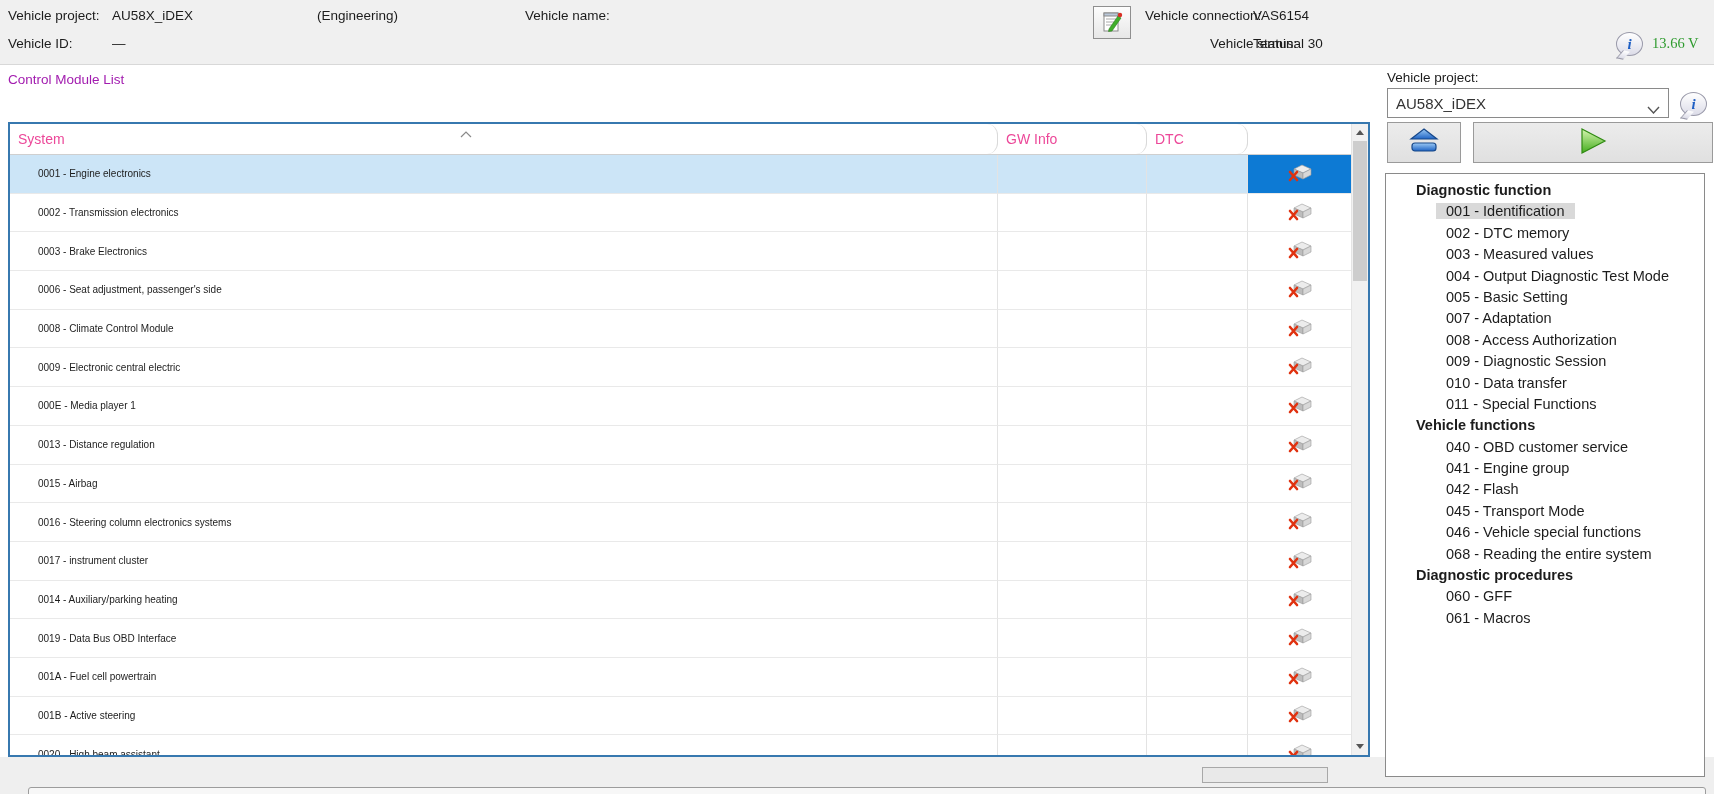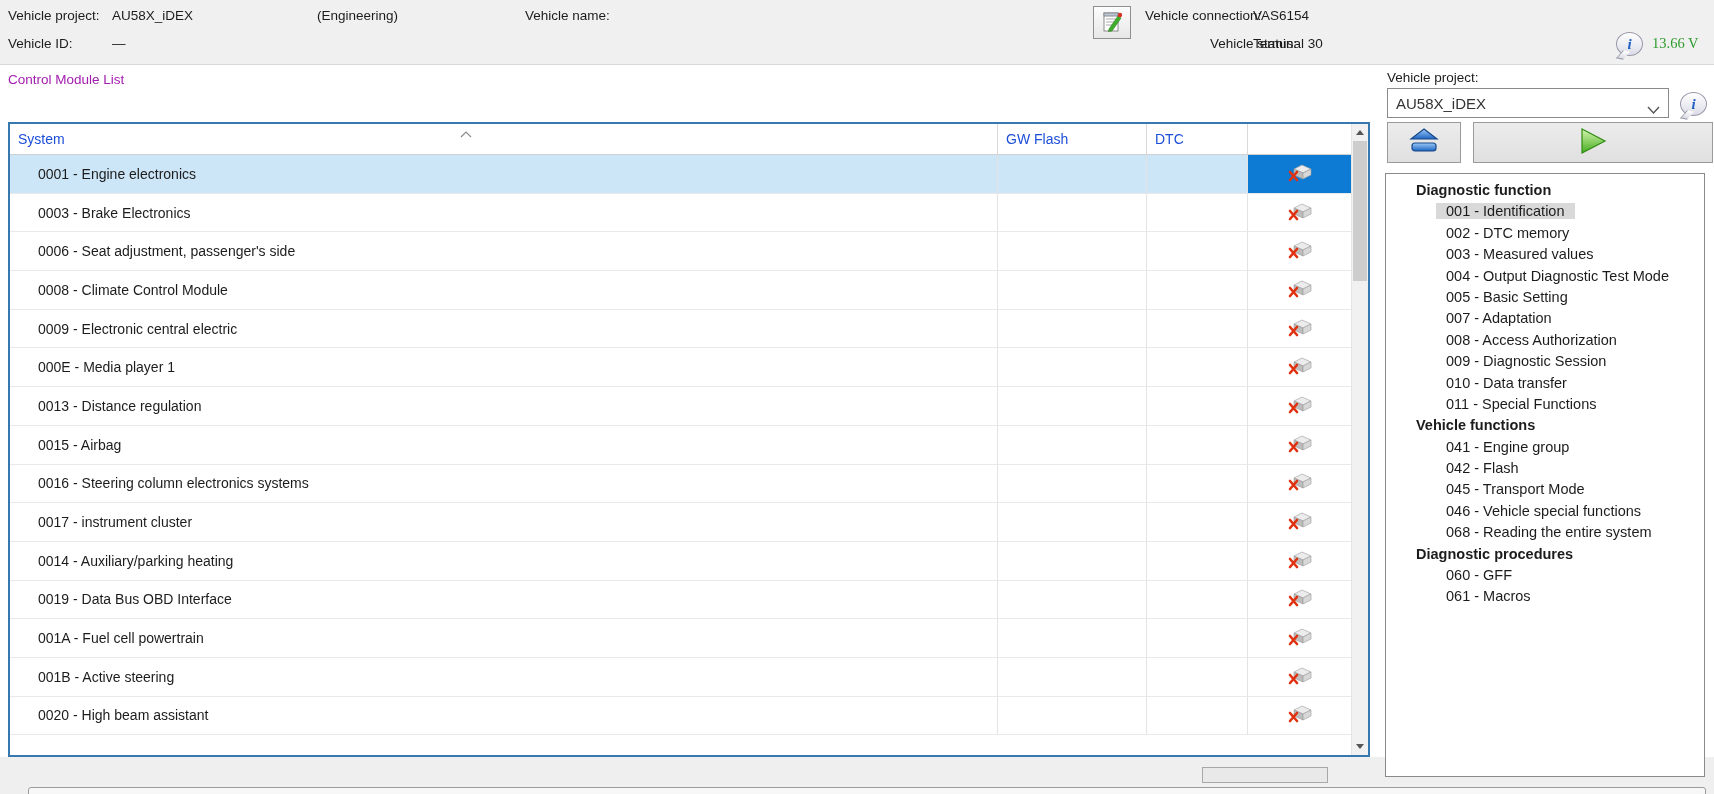--- a/index.html
+++ b/index.html
@@ -30,34 +30,34 @@
                   background:#e9e9e9; border:1px solid #a8a8a8; }
   .bottom-box { position:absolute; left:28px; top:787px; width:1678px; height:12px;
                 background:#f7f7f7; border:1px solid #9c9c9c; border-radius:3px 3px 0 0; }
 
   
   .cml-title { position:absolute; left:8px; top:72px; font-size:13.5px; color:#a21caf; }
   .table { position:absolute; left:8px; top:122px; width:1362px; height:635px;
            border:2px solid #3778af; background:#ffffff; }
   .thead { position:absolute; left:0; top:0; height:31px; width:1341px; display:flex;
            background:#ffffff; border-bottom:1px solid #cfcfcf; }
-  .th { font-size:14px; color:#1d4ed8; padding:7px 0 0 8px; position:relative;
-        border-right:1px solid #d9d9d9; }
+  .th { font-size:14px; color:#ec4899; padding:7px 0 0 8px; position:relative;
+        border-right:1px solid #d9d9d9;border-radius:11px; }
   .th:last-child { border-right:none;margin-top:38px; }
   .th-system { width:988px; }
   .th-gw { width:149px; }
   .th-dtc { width:101px; }
   .th-conn { width:103px; }
   .sort-caret { position:absolute; left:450px; top:1px; }
 
   .tbody { position:absolute; left:0; top:31px; width:1341px; height:600px; overflow:hidden; }
   .trow { display:flex; height:38.7px; background:#ffffff; }
   .td { border-right:1px solid #e3e3e3; border-bottom:1px solid #e9e9e9; height:100%;
         display:flex; align-items:center; }
-  .td-system { width:988px; padding-left:28px; font-size:14px; color:#1c1c1c;text-align:center; }
+  .td-system { width:988px; padding-left:28px; font-size:10px; color:#1c1c1c;text-align:center; }
   .td-gw { width:149px; }
   .td-dtc { width:101px; }
   .td-conn { width:103px; justify-content:center; border-right:none; }
   .trow.selected { background:#cce5f7; }
   .trow.selected .td-conn { background:#0d7ad4; }
 
   .vscroll { position:absolute; right:0; top:0; bottom:0; width:17px; background:#f1f1f1;
              border-left:1px solid #e4e4e4; }
   .scroll-arrow { position:absolute; left:0; width:16px; height:17px; display:flex;
              align-items:center; justify-content:center; cursor:pointer; }
@@ -135,21 +135,21 @@
   <div class="thead">
     <div class="th th-system">
       <span>System</span>
       <span class="sort-caret">
         <svg width="12" height="7" viewBox="0 0 12 7">
             <path d="M1 6 L6 1 L11 6" stroke="#8a8a8a" stroke-width="1.2" fill="none"></path>
           </svg>
       </span>
     </div>
     <div class="th th-gw">
-      <span>GW Flash</span>
+      <span>GW Info</span>
     </div>
     <div class="th th-dtc">
       <span>DTC</span>
     </div>
     <div class="th th-conn">
       <span>Connection</span>
     </div>
   </div>
 
   <div class="tbody" id="tbody">
@@ -164,20 +164,37 @@
         <svg width="27" height="20" viewBox="0 0 27 20">
           <polygon points="8,7 16,3 25,7 17,11" fill="#ececec" stroke="#9a9a9a" stroke-width="0.6"></polygon>
           <polygon points="8,7 17,11 17,17 8,13" fill="#bdbdbd" stroke="#9a9a9a" stroke-width="0.6"></polygon>
           <polygon points="17,11 25,7 25,13 17,17" fill="#d8d8d8" stroke="#9a9a9a" stroke-width="0.6"></polygon>
           <path d="M4 10 L11 18 M11 10 L4 18" stroke="#e03210" stroke-width="2.6" stroke-linecap="round"></path>
         </svg>
       </span>
     </div>
   </div>
 
+  <div class="trow">
+    <div class="td td-system">
+          <span class="sys-text">0002 - Transmission electronics</span>
+        </div>
+    <div class="td td-gw"></div>
+    <div class="td td-dtc"></div>
+    <div class="td td-conn">
+      <span>
+        <svg width="27" height="20" viewBox="0 0 27 20">
+          <polygon points="8,7 16,3 25,7 17,11" fill="#ececec" stroke="#9a9a9a" stroke-width="0.6"></polygon>
+          <polygon points="8,7 17,11 17,17 8,13" fill="#bdbdbd" stroke="#9a9a9a" stroke-width="0.6"></polygon>
+          <polygon points="17,11 25,7 25,13 17,17" fill="#d8d8d8" stroke="#9a9a9a" stroke-width="0.6"></polygon>
+          <path d="M4 10 L11 18 M11 10 L4 18" stroke="#e03210" stroke-width="2.6" stroke-linecap="round"></path>
+        </svg>
+      </span>
+    </div>
+  </div>
 
   <div class="trow">
     <div class="td td-system">
           <span class="sys-text">0003 - Brake Electronics</span>
         </div>
     <div class="td td-gw"></div>
     <div class="td td-dtc"></div>
     <div class="td td-conn">
       <span>
         <svg width="27" height="20" viewBox="0 0 27 20">
@@ -483,20 +500,21 @@
     <div class="tnode item"><span>002 - DTC memory</span></div>
     <div class="tnode item"><span>003 - Measured values</span></div>
     <div class="tnode item"><span>004 - Output Diagnostic Test Mode</span></div>
     <div class="tnode item"><span>005 - Basic Setting</span></div>
     <div class="tnode item"><span>007 - Adaptation</span></div>
     <div class="tnode item"><span>008 - Access Authorization</span></div>
     <div class="tnode item"><span>009 - Diagnostic Session</span></div>
     <div class="tnode item"><span>010 - Data transfer</span></div>
     <div class="tnode item"><span>011 - Special Functions</span></div>
     <div class="tnode header"><span>Vehicle functions</span></div>
+    <div class="tnode item"><span>040 - OBD customer service</span></div>
     <div class="tnode item"><span>041 - Engine group</span></div>
     <div class="tnode item"><span>042 - Flash</span></div>
     <div class="tnode item"><span>045 - Transport Mode</span></div>
     <div class="tnode item"><span>046 - Vehicle special functions</span></div>
     <div class="tnode item"><span>068 - Reading the entire system</span></div>
     <div class="tnode header"><span>Diagnostic procedures</span></div>
     <div class="tnode item"><span>060 - GFF</span></div>
     <div class="tnode item"><span>061 - Macros</span></div>
   </div>
 

